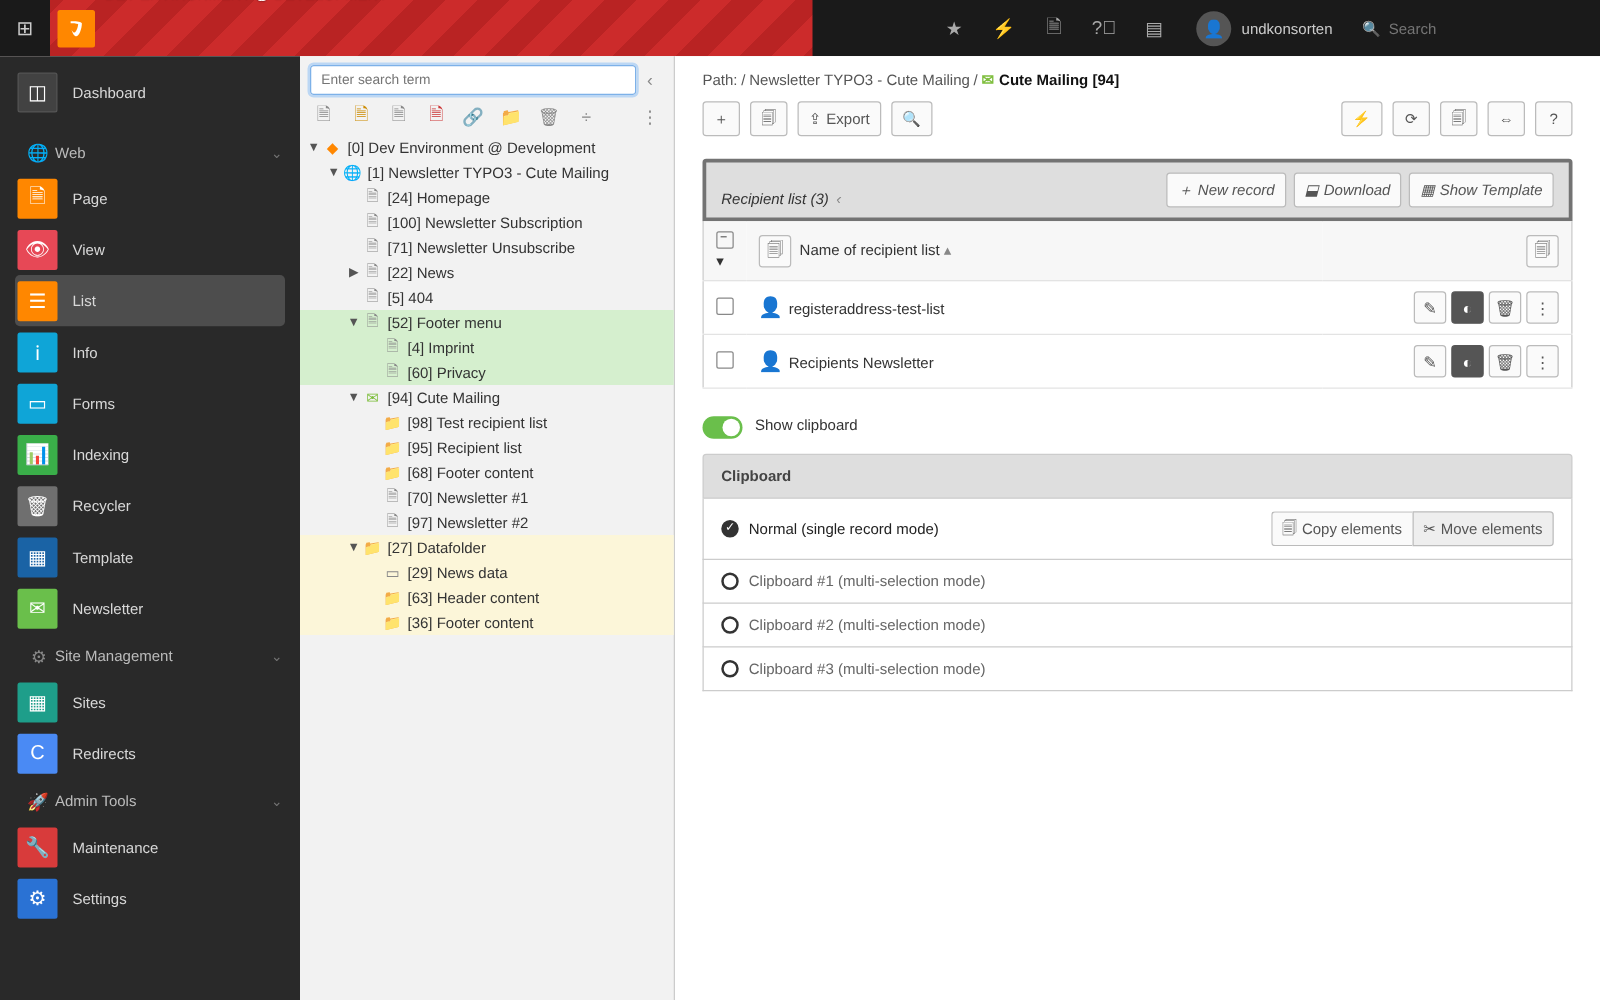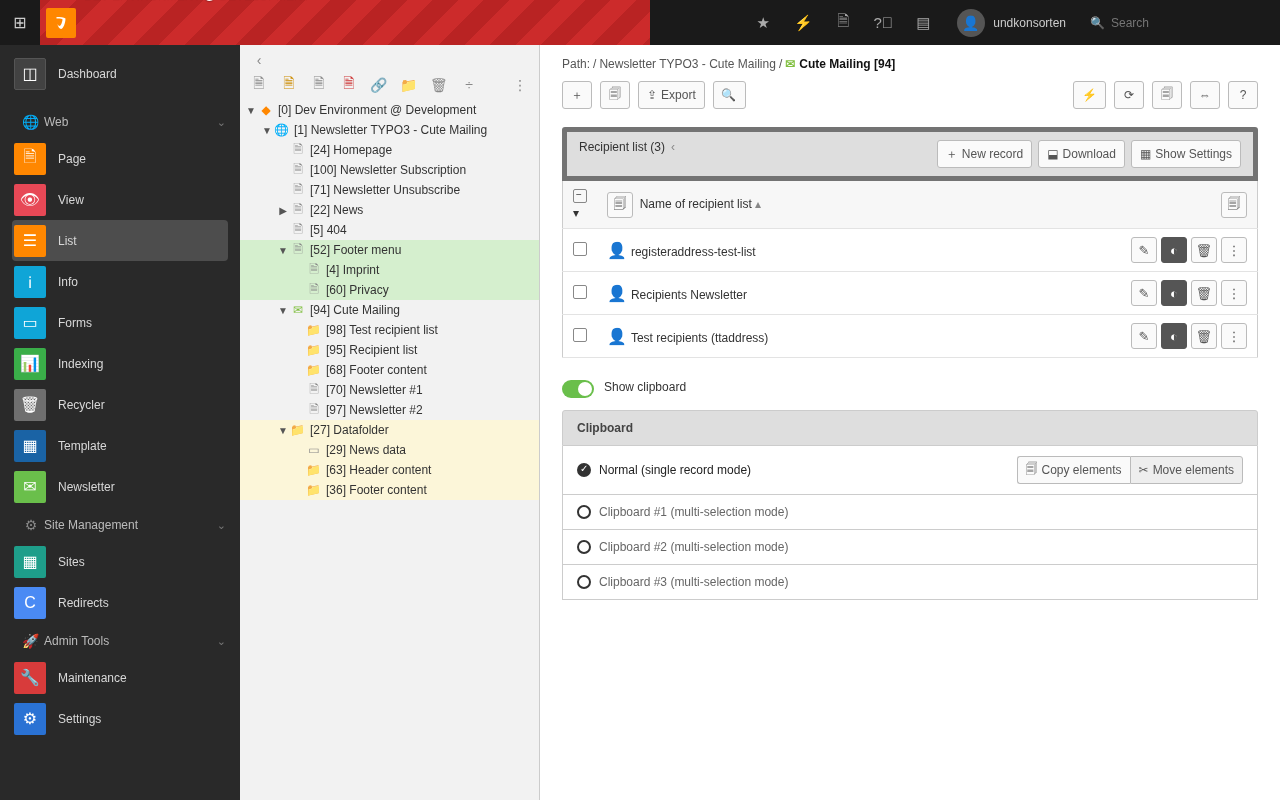--- a/index.html
+++ b/index.html
@@ -50,21 +50,21 @@
 .indent-0{padding-left:4px;} .indent-1{padding-left:20px;} .indent-2{padding-left:36px;} .indent-3{padding-left:52px;}
 .folder-i { color:#aaa;} .page-i{color:#888;} .globe-i{color:#3a9bd9;} .env-i{color:#80bf40;}
 
 
 .content { position:absolute; top:45px; left:540px; right:0; bottom:0; background:#fff; overflow-y:auto; padding:12px 22px 37px;}
 .path { font-size:12px; color:#555; margin-bottom:10px; display:flex; align-items:center; gap:3px;}
 .path .cur { color:#111; font-weight:bold; display:flex; align-items:center; gap:4px;}
 .docheader { display:flex; align-items:center; gap:8px; margin-bottom:18px;}
 .btn { height:28px; min-width:30px; padding:0 8px; border:1px solid #bbb; background:#fafafa; border-radius:3px; display:inline-flex; align-items:center; justify-content:center; font-size:12px; color:#555; cursor:pointer; gap:4px;}
 .page-title { font-size:24px; font-weight:400; color:#222; margin-bottom:20px; display:flex; align-items:center; gap:10px;}
-.panel-head { background:#dedede; padding:8px 12px; display:flex; align-items:flex-start; font-size:12px; color:#333; border:5px solid #737373; border-radius:3px 3px 0 0;}
+.panel-head { background:#dedede; padding:8px 12px; display:flex; align-items:flex-end; font-size:12px; color:#333; border:3px solid #737373; border-radius:3px 3px 0 0;font-style:italic;}
 .panel-head .right { margin-left:auto; display:flex; gap:6px;}
 .tbl { width:100%; border:1px solid #ccc; border-top:none; border-collapse:collapse;}
 .tbl th, .tbl td { border-bottom:1px solid #e3e3e3; padding:8px 10px; font-size:12px; text-align:left; vertical-align:middle;}
 .tbl th { background:#f7f7f7; color:#333; font-weight:normal;}
 .row-actions { display:flex; gap:4px; justify-content:flex-end;}
 .ico-btn { width:26px; height:26px; border:1px solid #bbb; border-radius:3px; background:#fafafa; display:flex; align-items:center; justify-content:center; cursor:pointer; color:#555; font-size:13px;}
 .ico-btn.dark { background:#555; color:#fff; border-color:#555;}
 .chk { width:14px; height:14px; border:1px solid #888; border-radius:2px; display:inline-block;}
 .user-icon { color:#80bf40; font-size:16px; margin-right:4px;}
 
@@ -200,20 +200,21 @@
       </div>
       <div class="mod-item">
         <div class="icon i-sett">⚙</div>
         <span>Settings</span>
       </div>
     </div>
 </div>
 
 <div class="pagetree">
   <div class="pt-top">
+    <input class="pt-search" placeholder="Enter search term" style="">
     <div class="pt-collapse">‹</div>
   </div>
   <div class="pt-toolbar">
     <div class="ti">🗎</div>
     <div class="ti" style="color:#cc8b00">🗎</div>
     <div class="ti">🗎</div>
     <div class="ti" style="color:#c33">🗎</div>
     <div class="ti">🔗</div>
     <div class="ti">📁</div>
     <div class="ti">🗑</div>
@@ -401,21 +402,21 @@
       <div class="btn">
           <span>＋</span>
           <span>New record</span>
         </div>
       <div class="btn">
           <span>⬓</span>
           <span>Download</span>
         </div>
       <div class="btn">
           <span>▦</span>
-          <span>Show Settings</span>
+          <span>Show Template</span>
         </div>
     </div>
   </div>
   <table class="tbl">
     <thead>
         <tr>
       <th style="width:30px"><span class="chk" style="position:relative"><span style="position:absolute;top:-1px;left:2px;font-size:10px">−</span></span> <span>▾</span></th>
       <th><span class="ico-btn" style="display:inline-flex">🗐</span> &nbsp;<span>Name of recipient list</span> <span style="color:#888">▴</span></th>
       <th style="width:200px;text-align:right">
             <span class="ico-btn" style="display:inline-flex;float:right">🗐</span>
@@ -440,32 +441,20 @@
           <td><span class="user-icon">👤</span><span>Recipients Newsletter</span></td>
           <td>
             <div class="row-actions">
               <div class="ico-btn">✎</div>
               <div class="ico-btn dark">◐</div>
               <div class="ico-btn">🗑</div>
               <div class="ico-btn">⋮</div>
             </div>
           </td>
         </tr>
-        <tr>
-          <td><span class="chk"></span></td>
-          <td><span class="user-icon">👤</span><span>Test recipients (ttaddress)</span></td>
-          <td>
-            <div class="row-actions">
-              <div class="ico-btn">✎</div>
-              <div class="ico-btn dark">◐</div>
-              <div class="ico-btn">🗑</div>
-              <div class="ico-btn">⋮</div>
-            </div>
-          </td>
-        </tr>
       </tbody>
   </table>
 
   <div class="toggle-row">
     <div class="switch"></div>
     <span>Show clipboard</span>
   </div>
 
   <div class="clip-head">Clipboard</div>
   <div id="cliprows">

